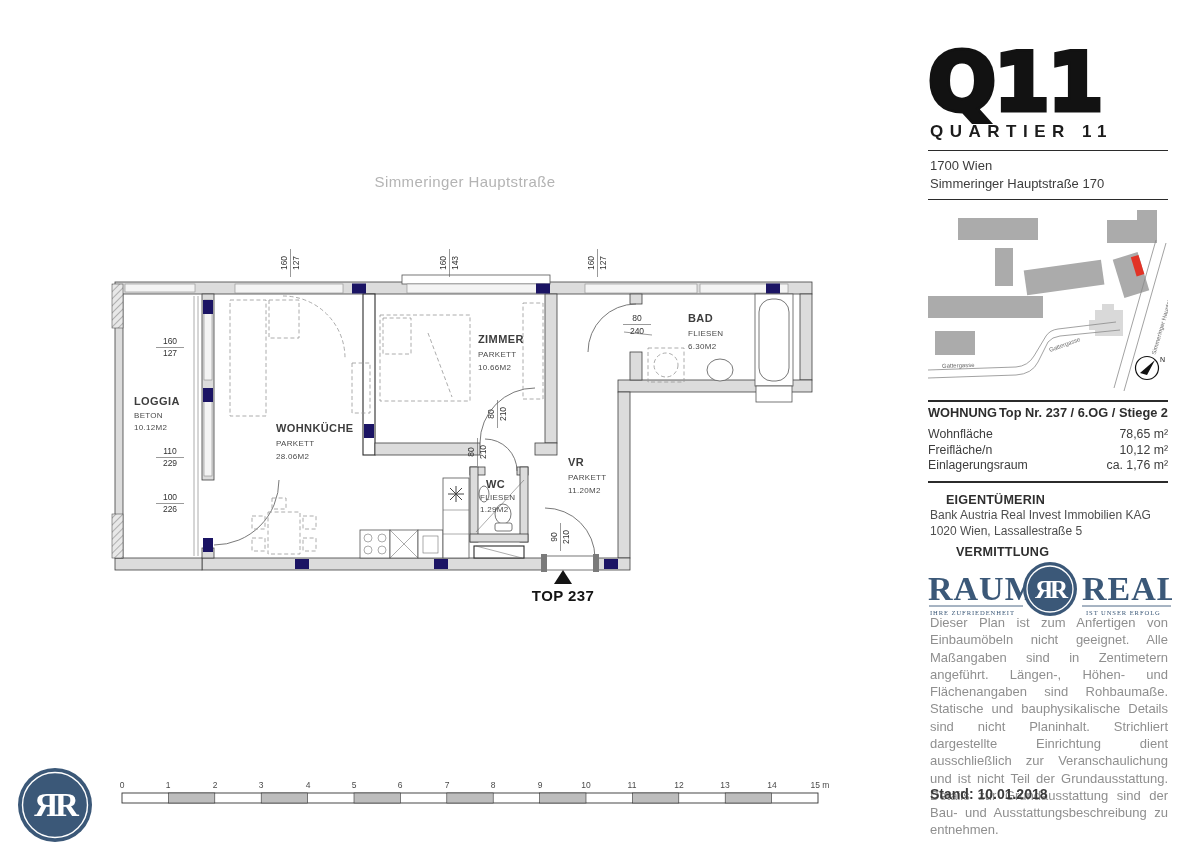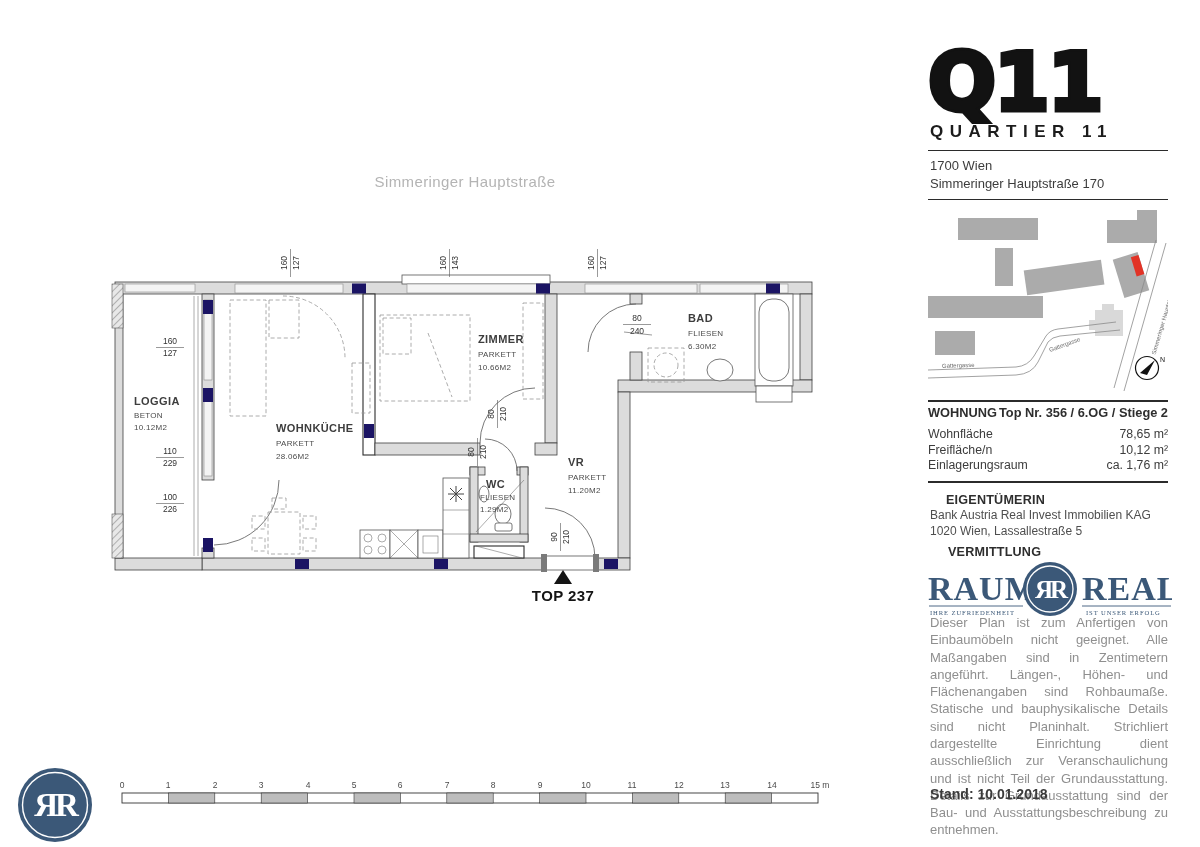--- a/index.html
+++ b/index.html
@@ -362,21 +362,21 @@
         <polygon points="227,150 212,163 219,165" fill="#111"></polygon>
         <text x="232" y="152" style="font:7px 'Liberation Sans',sans-serif;fill:#111;">N</text>
       </g>
     </svg>
 
     <div class="rule" style="top:400px;height:2px;"></div>
 
     <div class="abs unit-block">
       <div class="unit-head">
         <span>WOHNUNG</span>
-        <span>Top Nr. 356 / 6.OG / Stiege 2</span>
+        <span>Top Nr. 237 / 6.OG / Stiege 2</span>
       </div>
       <div class="unit-row">
         <span>Wohnfläche</span>
         <span>78,65 m²</span>
       </div>
       <div class="unit-row">
         <span>Freifläche/n</span>
         <span>10,12 m²</span>
       </div>
       <div class="unit-row">
@@ -386,21 +386,21 @@
     </div>
 
     <div class="rule" style="top:481px;height:2px;"></div>
 
     <div class="abs owner" style="top:492px;">
       <div class="h-bold">EIGENTÜMERIN</div>
       <div>Bank Austria Real Invest Immobilien KAG</div>
       <div>1020 Wien, Lassallestraße 5</div>
     </div>
 
-    <div class="abs h-bold" style="top:545px;left:4px;">VERMITTLUNG</div>
+    <div class="abs h-bold" style="top:545px;left:12px;">VERMITTLUNG</div>
 
     <svg class="abs" style="left:0;top:560px;" width="244" height="60" viewBox="0 0 244 60">
       <text class="serif-brand" x="0" y="40" style="font-size:34px;letter-spacing:1px;">RAUM</text>
       <text class="serif-brand" x="154" y="40" style="font-size:34px;letter-spacing:1px;">REAL</text>
       <line x1="1" y1="46" x2="95" y2="46" stroke="#3b5878" stroke-width=".9"></line>
       <line x1="154" y1="46" x2="243" y2="46" stroke="#3b5878" stroke-width=".9"></line>
       <text class="serif-tag" x="2" y="55">IHRE ZUFRIEDENHEIT</text>
       <text class="serif-tag" x="158" y="55">IST UNSER ERFOLG</text>
       <circle class="nv" cx="122" cy="29" r="27"></circle>
       <circle cx="122" cy="29" r="23" fill="none" stroke="#fff" stroke-width="1.3"></circle>

